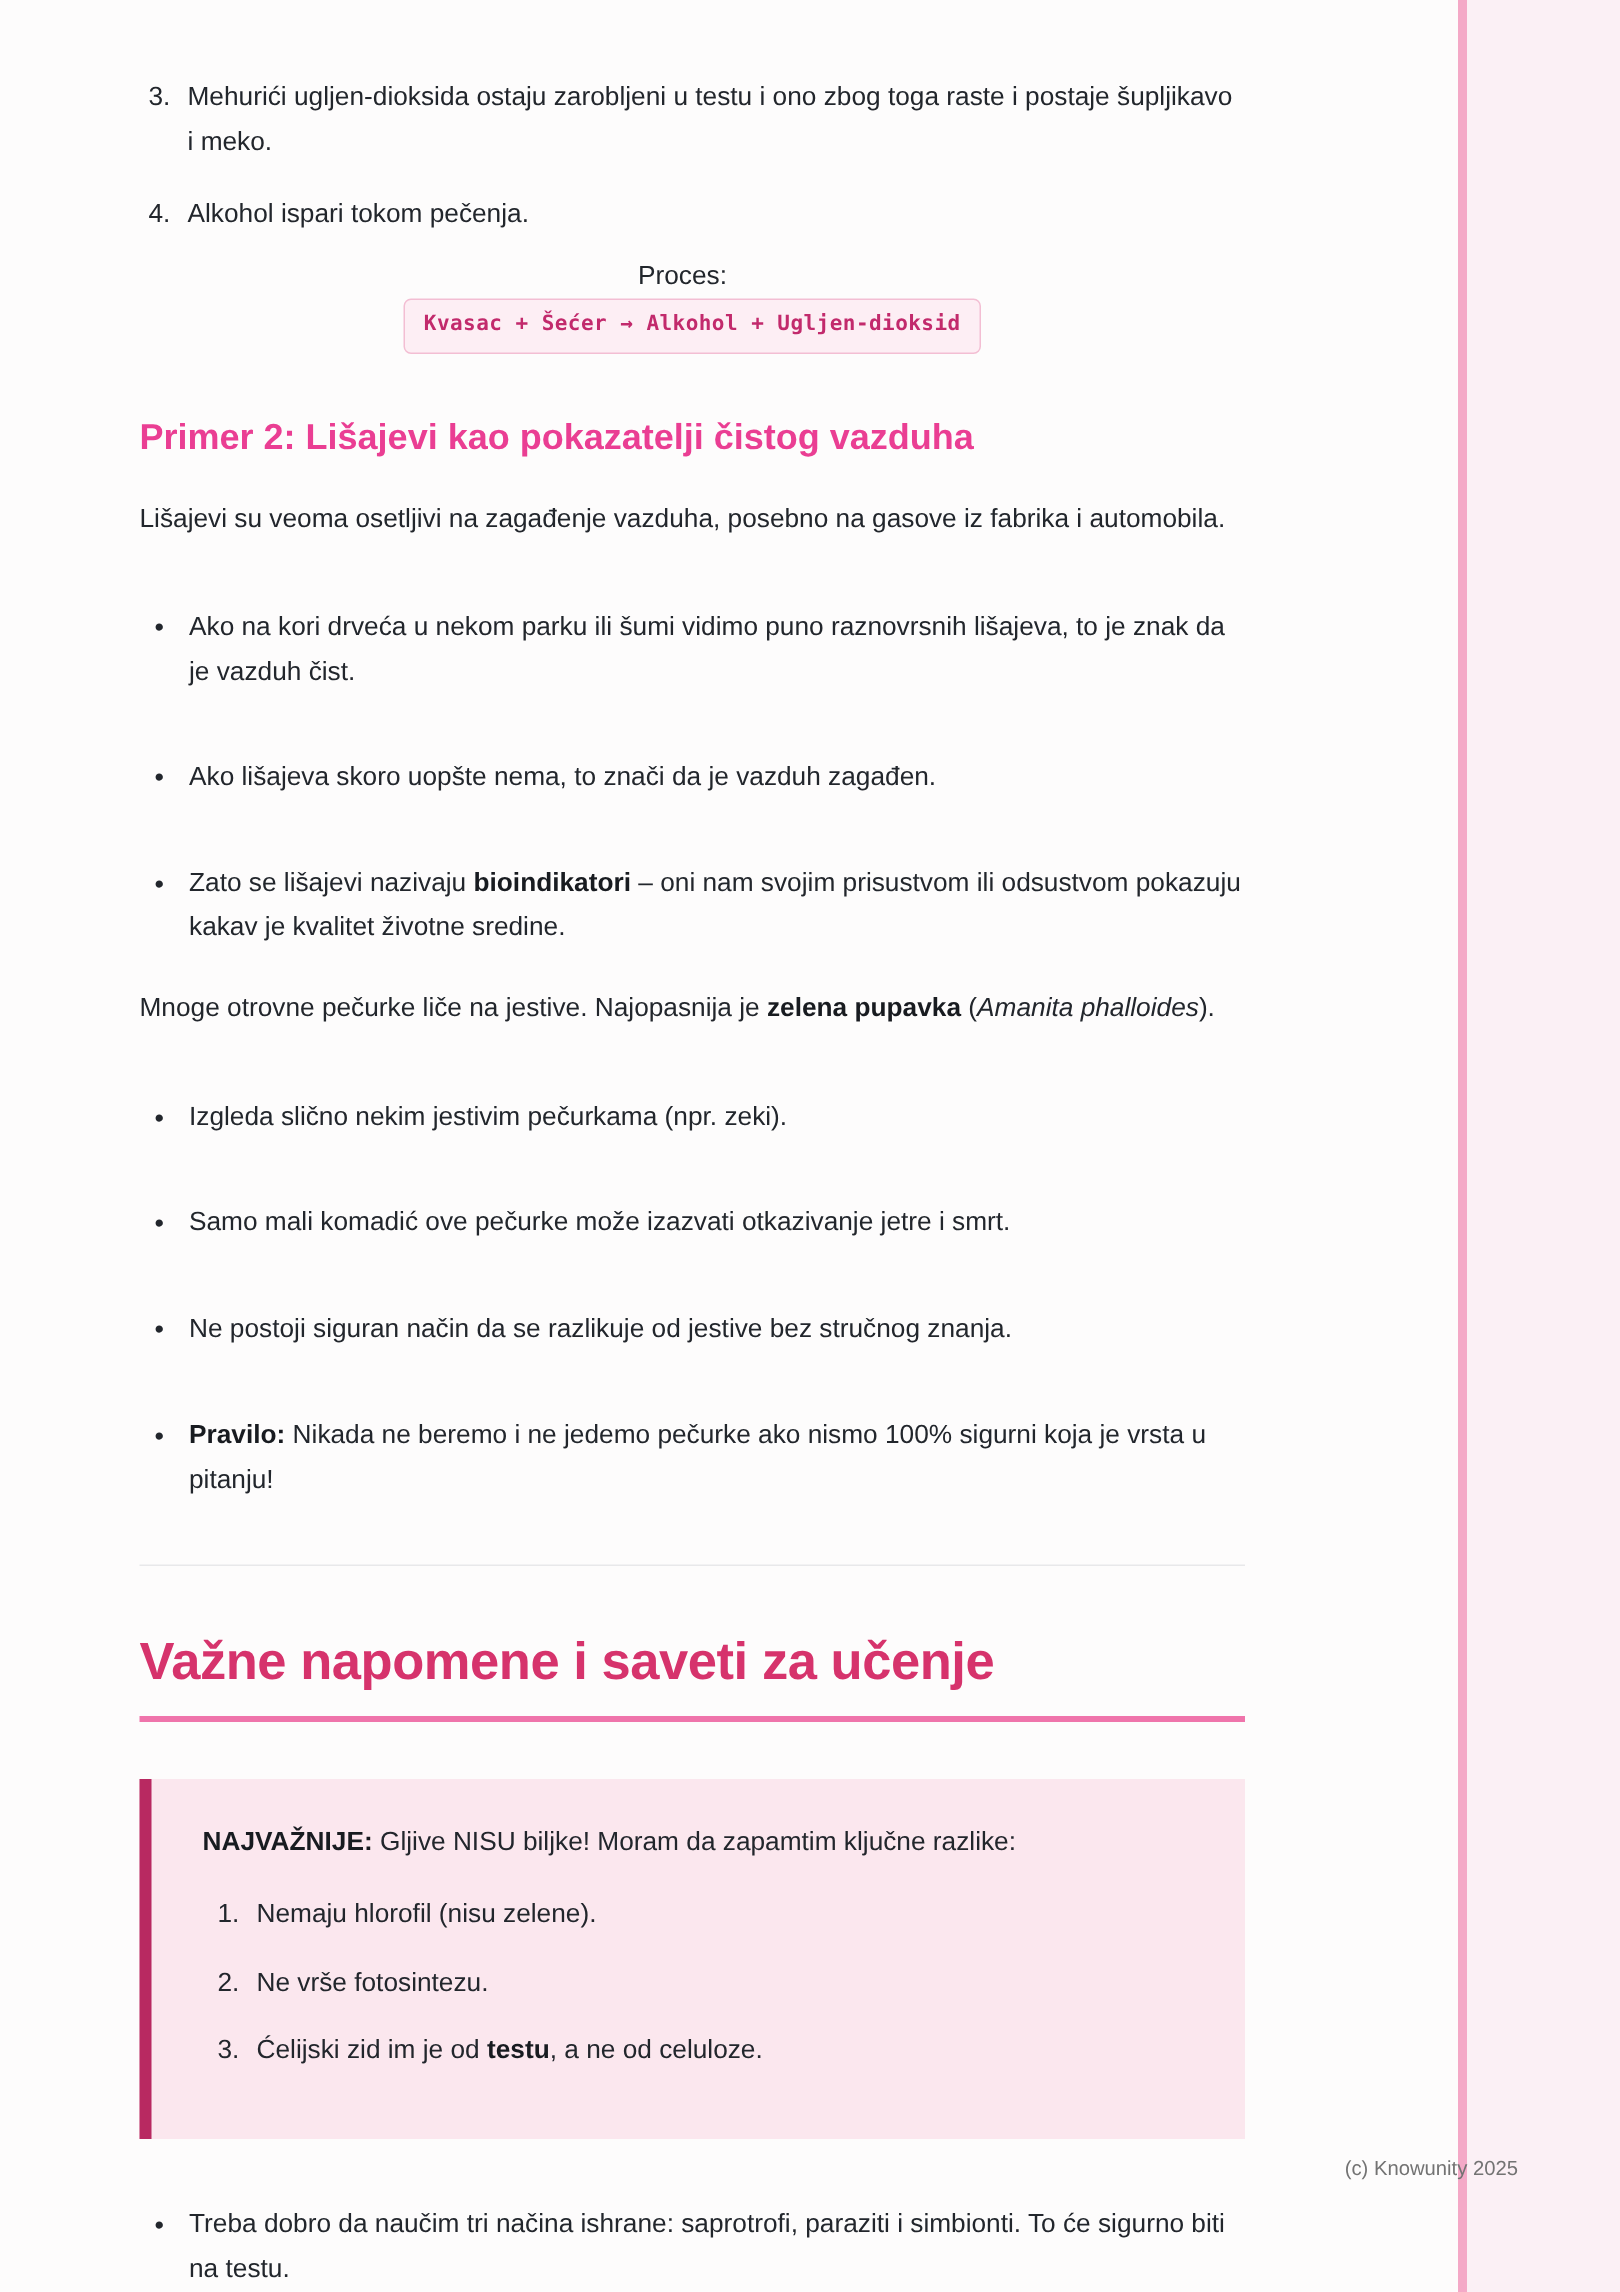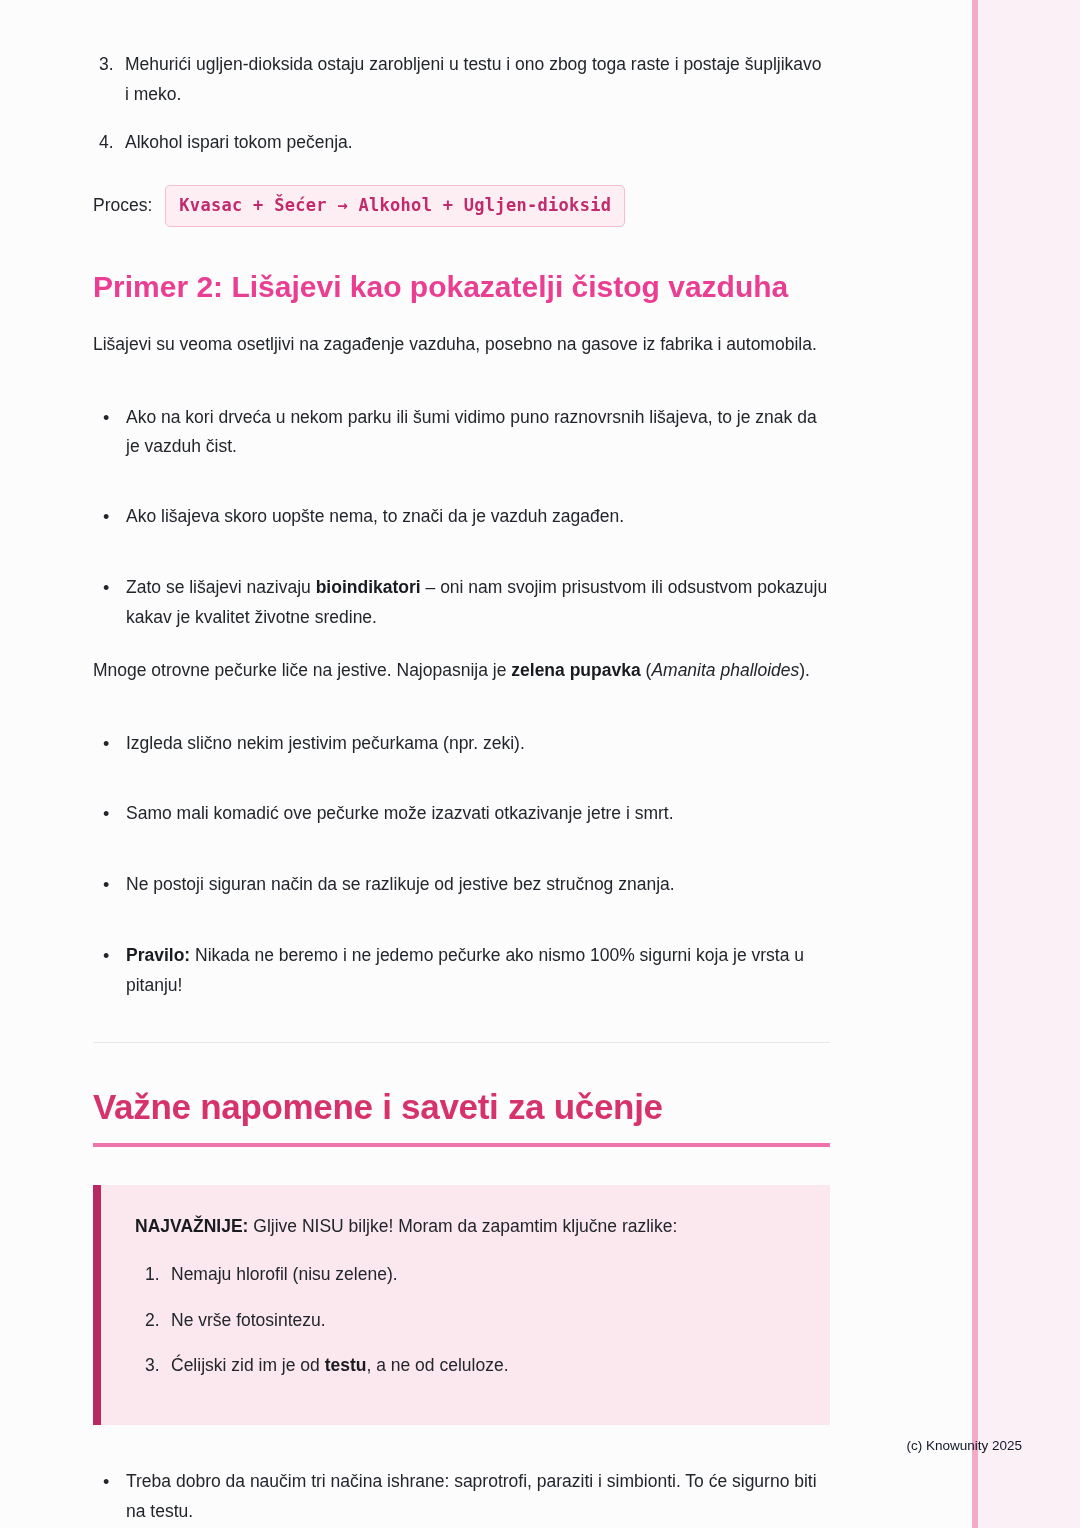--- a/index.html
+++ b/index.html
@@ -30,37 +30,37 @@
     font-size: 17.5px;
     line-height: 1.7;
     z-index: 2;
   }
   
   .olist .oitem { display: flex; margin-bottom: 18px; }
   .olist .oitem:last-child { margin-bottom: 0; }
   .num { flex: 0 0 26px; padding-left: 6px; }
   .txt { flex: 1; }
   
-  .process-row { display: flex; align-items: center; margin-top: 28px; }
+  .process-row { display: flex; align-items: center; margin-top: 12px; flex-direction: column; }
   .process-label { margin-right: 13px; }
   .code-chip {
     font-family: "DejaVu Sans Mono", monospace;
-    font-size: 17px;
+    font-size: 14px;
     font-weight: bold;
     color: #c22a6c;
     background: #fdeef4;
     border: 1px solid #f3bed3;
     border-radius: 5px;
     padding: 5px 13px 6px;
     letter-spacing: 0.3px;
     white-space: nowrap;
   }
   
   .h3 {
-    font-size: 30px;
+    font-size: 24px;
     font-weight: 800;
     color: #ea3e93;
     margin: 40px 0 0 0;
     line-height: 1.3;
   }
   .h1 {
     font-size: 35px;
     font-weight: 800;
     color: #d6336c;
     margin: 42px 0 0 0;
@@ -93,23 +93,23 @@
   .callout-lead { margin: 0 0 18px 0; }
   .callout .olist { margin-left: 10px; }
   .callout .oitem { margin-bottom: 16px; }
   .callout .num { flex: 0 0 26px; padding-left: 0; }
   
   .final { margin-top: 42px; }
   
   .watermark {
     position: absolute;
     top: 1438px;
-    right: 58px;
+    right: 68px;
     font-size: 13.5px;
-    color: #0f172a;
+    color: #737373;
     z-index: 5;
     text-align: right;
   }
 </style>
 </head>
 <body>
 
 <div class="page">
   <div class="edge-zone"></div>
   <div class="edge-line"></div>

